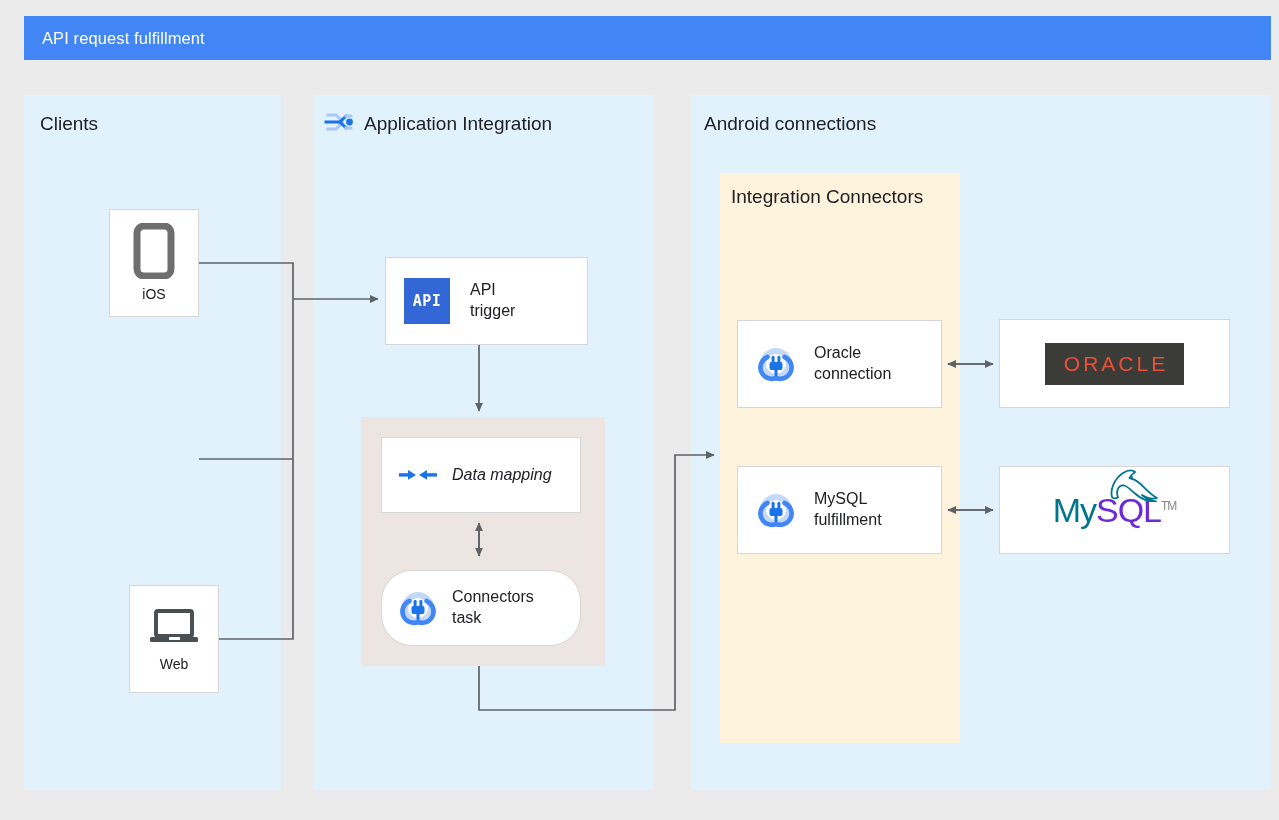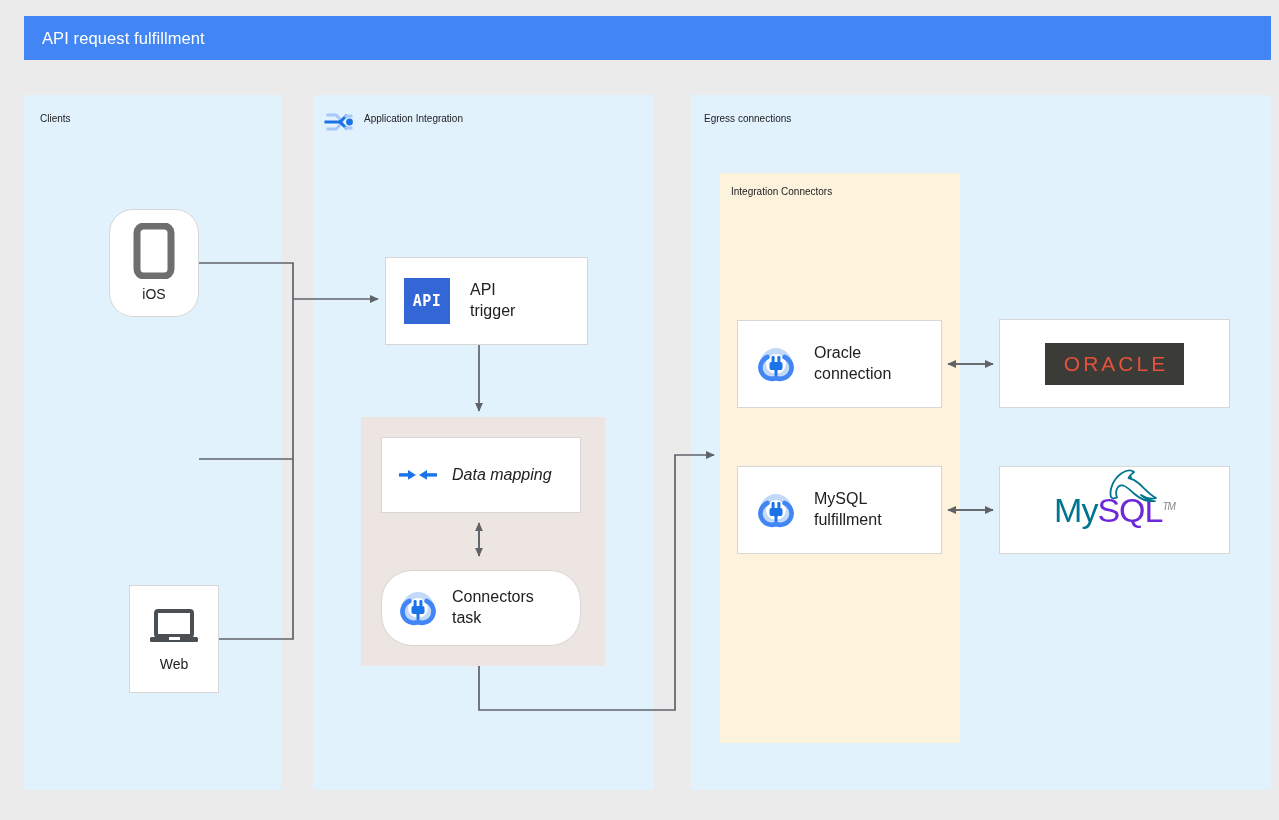--- a/index.html
+++ b/index.html
@@ -19,21 +19,21 @@
     display:flex;align-items:center;
     font-size:16.5px;letter-spacing:.1px;
   }
   .titlebar .txt{padding-left:18px;}
 
   
   .panel{
     position:absolute;background:#e1f2fd;
   }
   .panel-label{
-    position:absolute;font-size:10px;color:#202124;white-space:nowrap;
+    position:absolute;font-size:19px;color:#202124;white-space:nowrap;
   }
 
   .subpanel{
     position:absolute;background:#fdf3dc;
   }
 
   .pinkpanel{
     position:absolute;background:#ece5e1;
   }
 
@@ -69,21 +69,21 @@
     background:#3b3b38;color:#e8503a;
     font-family:"Liberation Sans","DejaVu Sans",sans-serif;
     font-size:21px;letter-spacing:3px;font-weight:400;
     padding:9px 16px 9px 19px;display:inline-block;
   }
   
   .mysql-wrap{position:relative;display:inline-block;text-align:center;}
   .mysql-text{font-size:34px;letter-spacing:-1px;line-height:1;}
   .mysql-my{color:#00758f;}
   .mysql-sql{color:#6d28d9;}
-  .mysql-tm{font-size:10px;color:#888;vertical-align:super;font-style:italic;}
+  .mysql-tm{font-size:12px;color:#888;vertical-align:super;}
   .logo-cell{width:100%;height:100%;display:flex;align-items:center;justify-content:center;}
 </style>
 </head>
 <body>
 
 <div id="stage">
 
   <div class="titlebar">
     <div class="txt">API request fulfillment</div>
   </div>
@@ -111,21 +111,21 @@
       </g>
       <g stroke="#a8c7fa" stroke-width="3" fill="none" stroke-linecap="square">
         <path d="M22 9 L27 9"></path>
         <path d="M22 21 L27 21"></path>
       </g>
       <circle cx="25.5" cy="15" r="3.4" fill="#1a73e8"></circle>
     </svg>
   </div>
   <div class="panel-label" style="left:356px;top:113px;">Application Integration</div>
 
-  <div class="panel-label" style="left:696px;top:113px;">Egress connections</div>
+  <div class="panel-label" style="left:696px;top:113px;">Android connections</div>
 
   <div class="panel-label" style="left:723px;top:186px;">Integration Connectors</div>
 
   <svg class="lines">
     <defs>
       <marker id="arrow" markerWidth="9" markerHeight="8" refX="8.2" refY="4" orient="auto" markerUnits="userSpaceOnUse">
         <path d="M0,0 L9,4 L0,8 z" fill="#5f6368"></path>
       </marker>
       <marker id="arrowrev" markerWidth="9" markerHeight="8" refX="0.8" refY="4" orient="auto-start-reverse" markerUnits="userSpaceOnUse">
         <path d="M9,0 L0,4 L9,8 z" fill="#5f6368"></path>
@@ -149,21 +149,21 @@
       <path d="M471,666 L471,710 L667,710 L667,455 L706,455" marker-end="url(#arrow)"></path>
 
       <path d="M940,364 L985,364" marker-end="url(#arrow)"></path>
       <path d="M985,364 L940,364" marker-end="url(#arrow)"></path>
 
       <path d="M940,510 L985,510" marker-end="url(#arrow)"></path>
       <path d="M985,510 L940,510" marker-end="url(#arrow)"></path>
     </g>
   </svg>
 
-  <div class="card stacked" style="left:101px;top:209px;width:90px;height:108px;border-radius:24px;">
+  <div class="card stacked" style="left:101px;top:209px;width:90px;height:108px;">
     <div class="icon-slot">
       <svg width="42" height="56" viewBox="0 0 42 56">
         <rect x="4" y="3" width="34" height="50" rx="7" ry="7" fill="none" stroke="#6e6e6e" stroke-width="7"></rect>
       </svg>
     </div>
     <div class="label" style="margin-top:6px;">iOS</div>
   </div>
 
 
   <div class="card stacked" style="left:101px;top:585px;width:90px;height:108px;margin-left:20px;">

